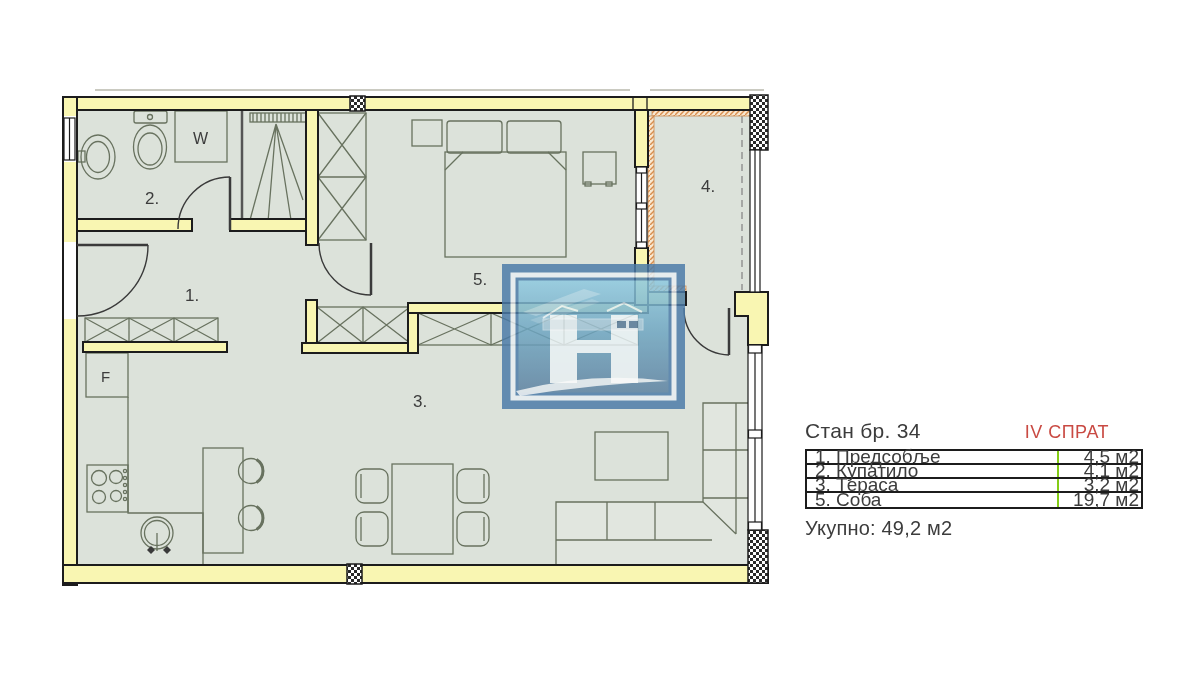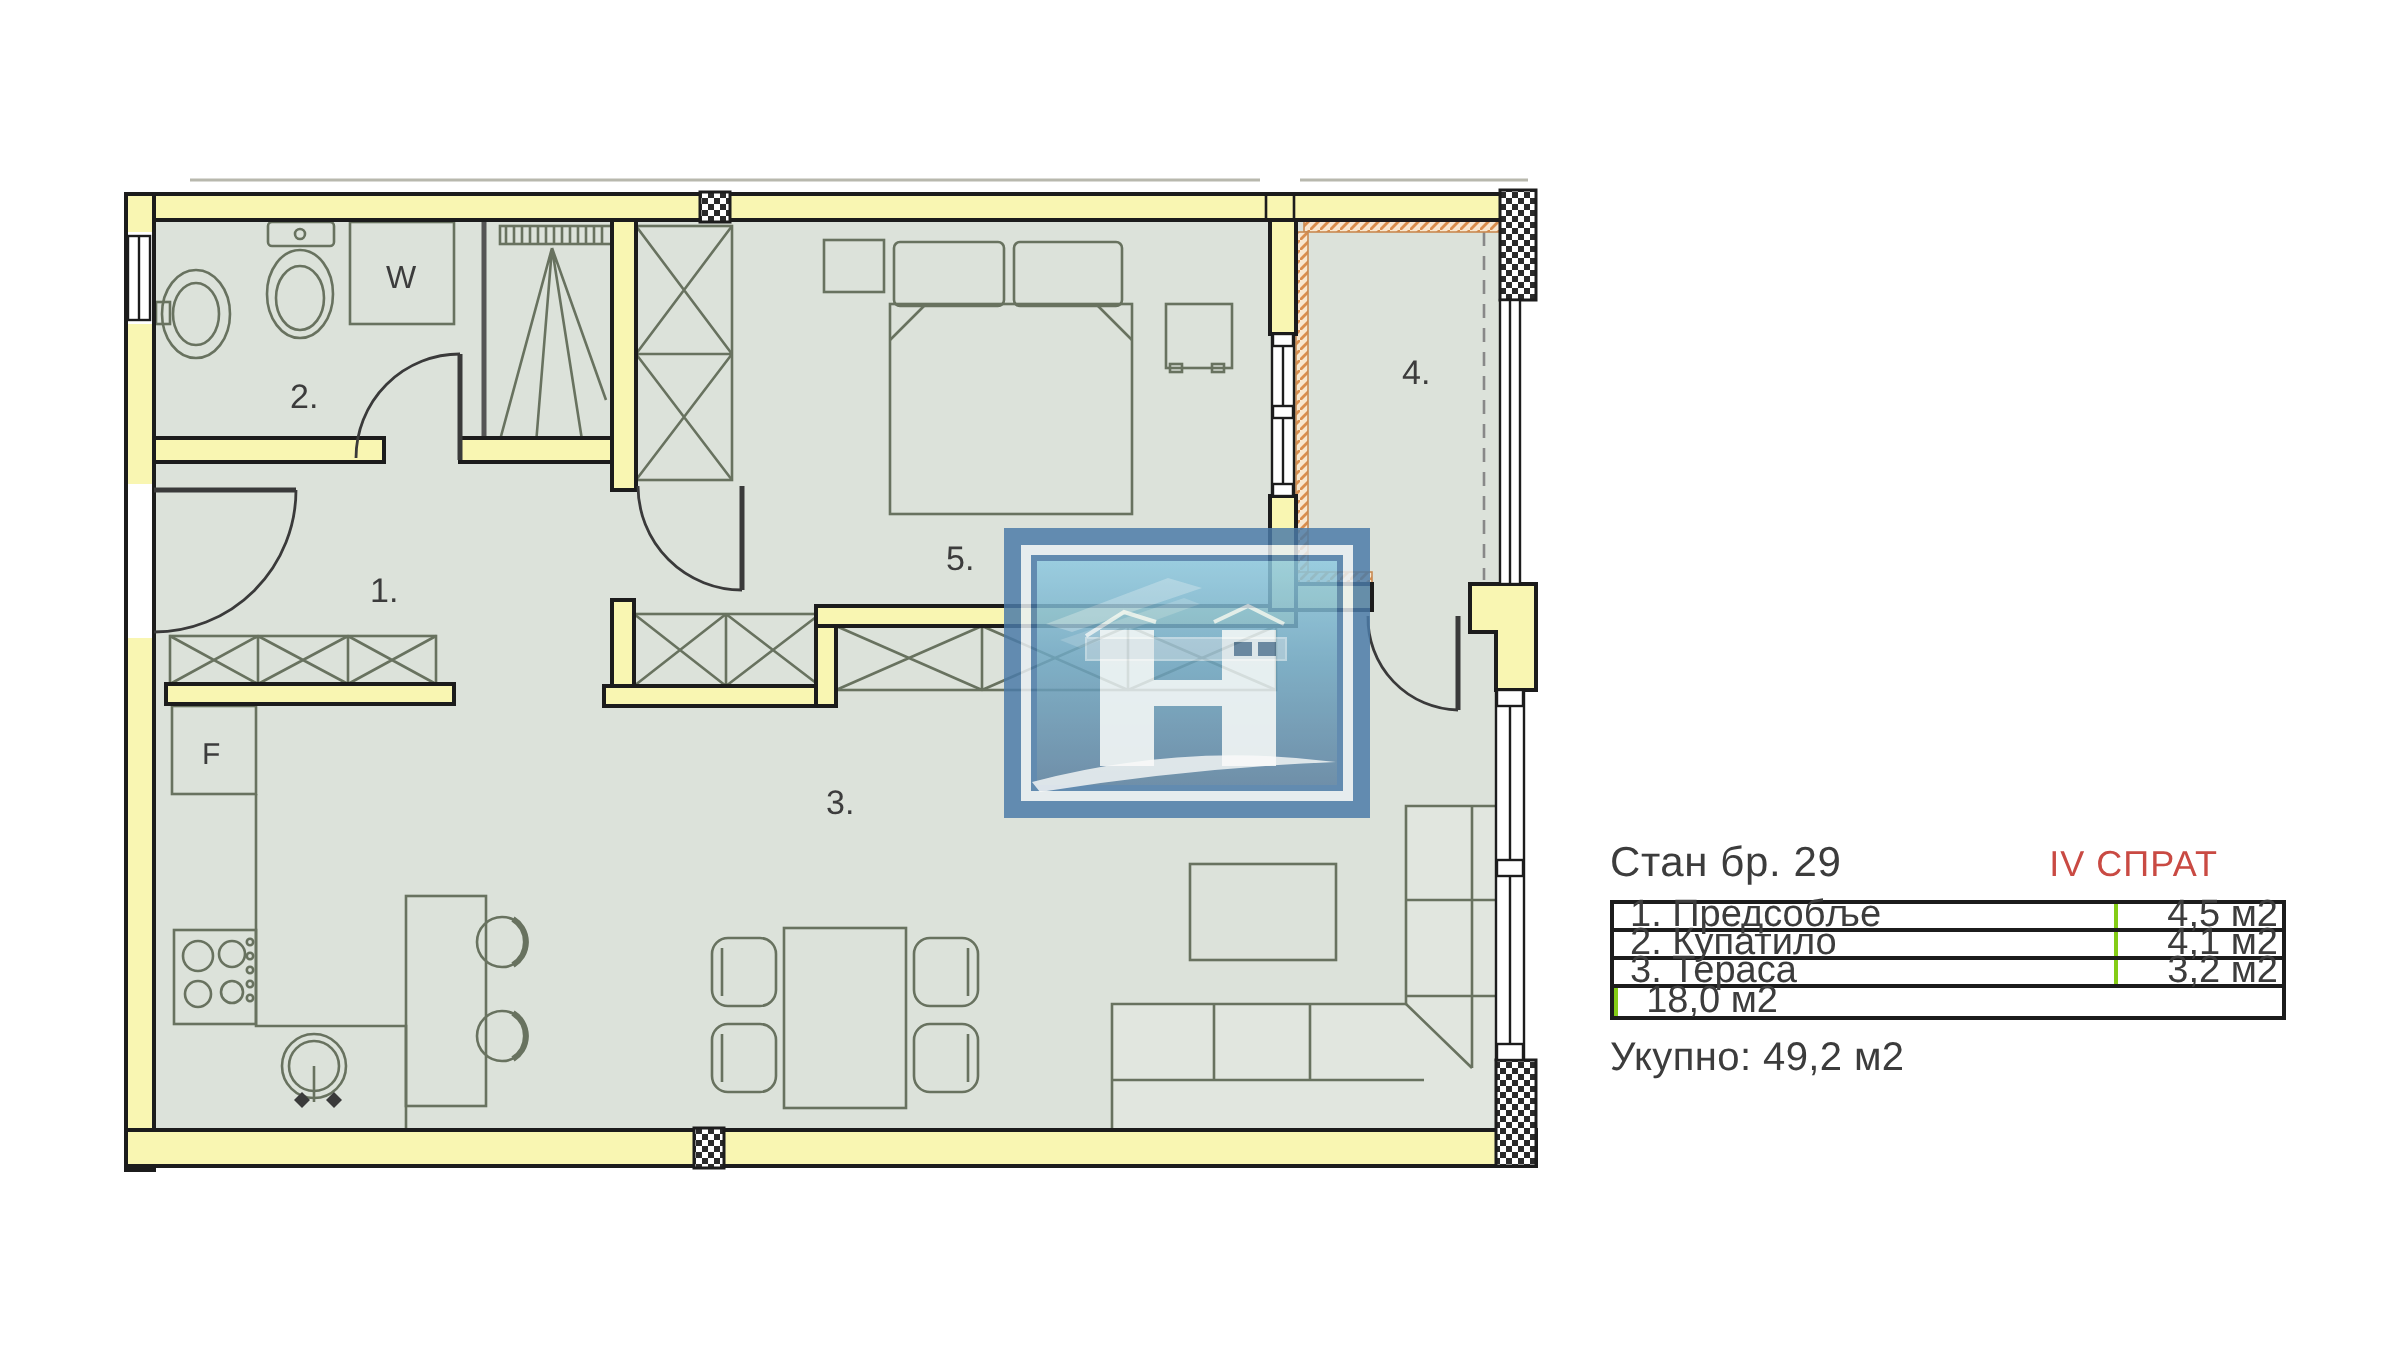--- a/index.html
+++ b/index.html
@@ -264,36 +264,37 @@
     <path d="M607,311 L624,303 L642,312" fill="none" stroke="#ffffff" stroke-width="2" opacity="0.75"></path>
     <rect x="543" y="319" width="100" height="11" fill="#cfdde6" opacity="0.5" stroke="#ffffff" stroke-width="1"></rect>
     <rect x="617" y="321" width="9" height="7" fill="#3d6486" opacity="0.85"></rect>
     <rect x="629" y="321" width="9" height="7" fill="#3d6486" opacity="0.85"></rect>
     <path d="M516,391 Q592,371 668,381 Q594,384 520,396 Z" fill="#ffffff" opacity="0.8"></path>
   </g>
 </svg>
 
 <div class="panel">
   <div class="panel-header">
-    <span class="panel-title">Стан бр. 29</span>
+    <span class="panel-title">Стан бр. 34</span>
     <span class="panel-floor">IV СПРАТ</span>
   </div>
   <div class="area-table">
     <div class="arow">
       <span class="name">1. Предсобље</span>
       <span class="area">4,5 м2</span>
     </div>
     <div class="arow">
       <span class="name">2. Купатило</span>
       <span class="area">4,1 м2</span>
     </div>
     <div class="arow">
       <span class="name">3. Тераса</span>
       <span class="area">3,2 м2</span>
     </div>
     <div class="arow">
-      <span class="area">18,0 м2</span>
+      <span class="name">5. Соба</span>
+      <span class="area">19,7 м2</span>
     </div>
   </div>
   <div class="panel-total">Укупно: 49,2 м2</div>
 </div>
 
 </div>
 
 </body></html>

